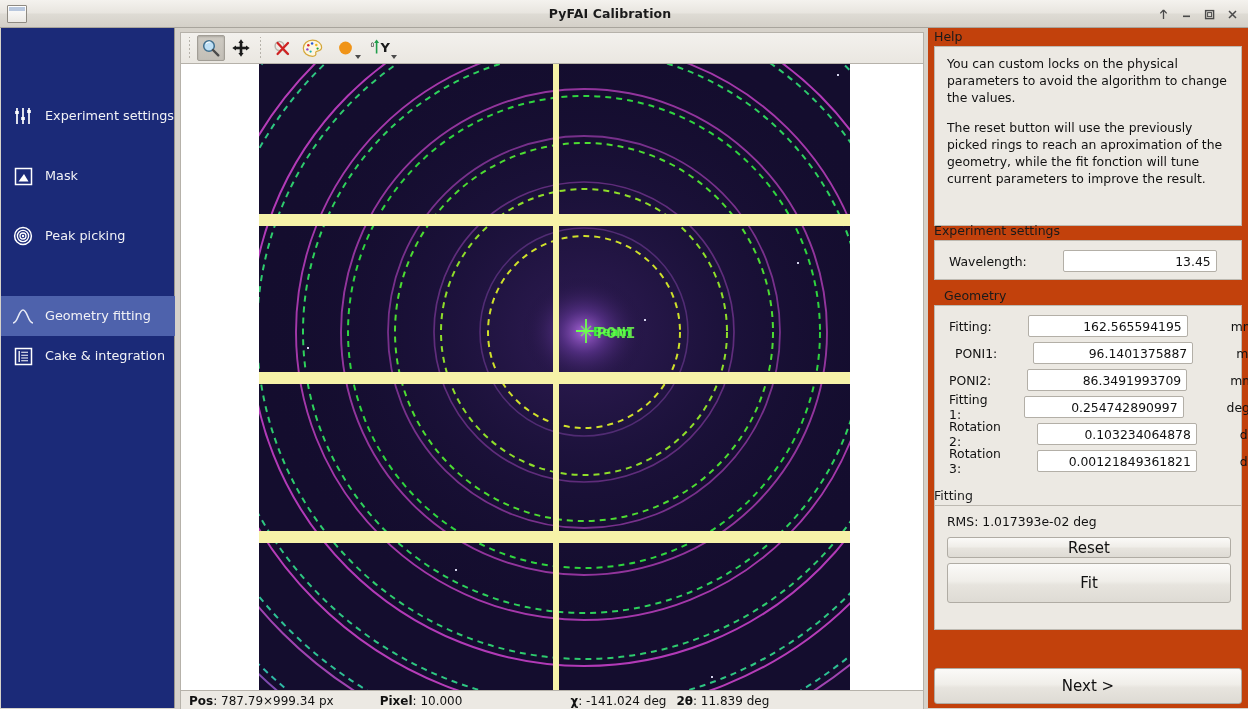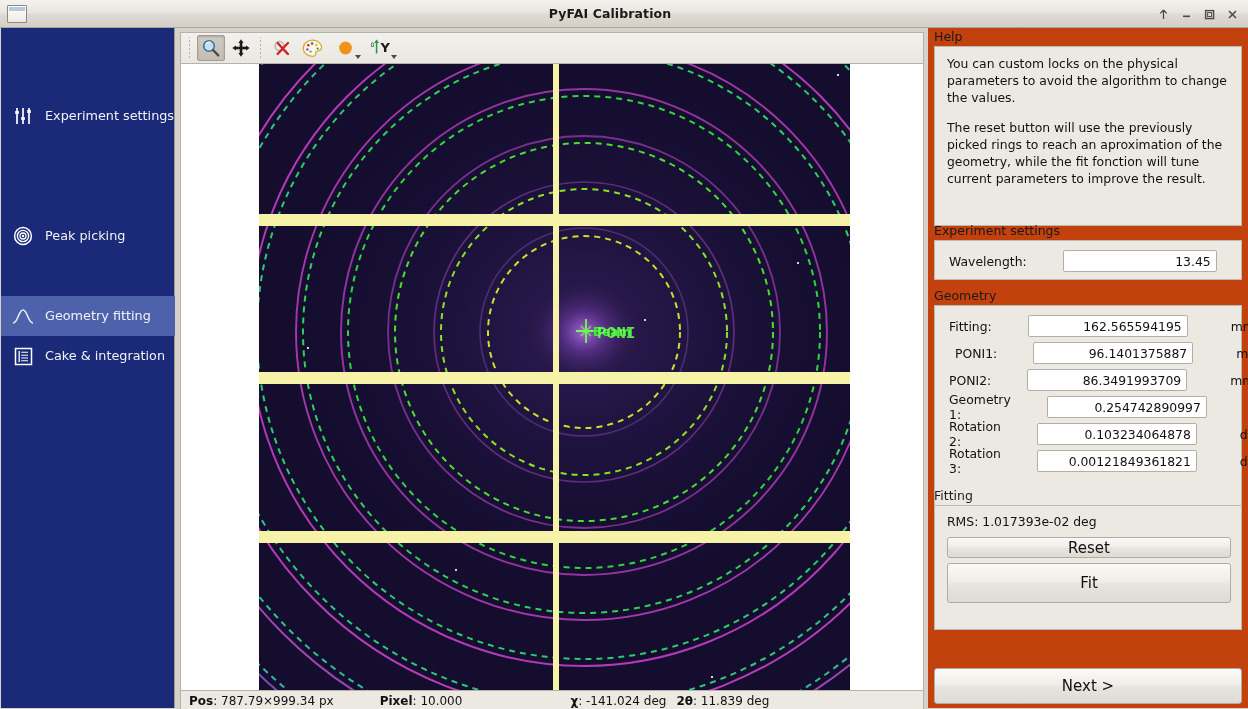--- a/index.html
+++ b/index.html
@@ -331,20 +331,29 @@
               <path d="M16 2 L16 18"></path>
           </g>
           <rect x="2.2" y="5" width="3.6" height="3" fill="#fff"></rect>
           <rect x="8.2" y="11" width="3.6" height="3" fill="#fff"></rect>
           <rect x="14.2" y="4" width="3.6" height="3" fill="#fff"></rect>
         </svg>
       </span>
       <span class="side-label">Experiment settings</span>
     </div>
 
+    <div class="side-item" style="top:128px">
+      <span class="side-icon">
+        <svg width="19" height="19" viewBox="0 0 19 19">
+          <rect x="1.5" y="1.5" width="16" height="16" fill="none" stroke="#ffffff" stroke-width="1.5"></rect>
+          <path d="M4.5 14.5 L10 7 L14.5 14.5 Z" fill="#ffffff"></path>
+        </svg>
+      </span>
+      <span class="side-label">Mask</span>
+    </div>
 
     <div class="side-item" style="top:188px">
       <span class="side-icon">
         <svg width="20" height="20" viewBox="0 0 20 20">
           <g fill="none" stroke="#ffffff">
             <circle cx="10" cy="10" r="8.4" stroke-width="1.5"></circle>
             <circle cx="10" cy="10" r="5.6" stroke-width="1.4"></circle>
             <circle cx="10" cy="10" r="3" stroke-width="1.3"></circle>
           </g>
           <circle cx="10" cy="10" r="1.2" fill="#ffffff"></circle>
@@ -566,21 +575,21 @@
         <span class="field-unit">keV</span>
         <span class="lockicon">
           <svg width="13" height="15" viewBox="0 0 13 15">
             <path d="M3.4 6.5 L3.4 4.4 A3.1 3.1 0 0 1 9.6 4.4 L9.6 6.5" fill="none" stroke="#2a2a2a" stroke-width="1.6"></path>
             <rect x="1.6" y="6.3" width="9.8" height="7.2" rx="1" fill="#2a2a2a"></rect>
           </svg>
         </span>
       </div>
     </div>
 
-    <div class="grp-title" style="left:6px; top:260px;">Geometry</div>
+    <div class="grp-title" style="left:16px; top:260px;">Geometry</div>
     <div class="grp-box" style="left:6px; top:277px; width:308px; height:202px;">
 
       <div class="field-row" style="top:8px;">
         <span class="field-label" style="width:76px; margin-left:14px;">Fitting:</span>
         <input class="field-input" style="width: 160px;" type="text" readonly="" value="162.565594195">
         <span class="field-unit">mm</span>
         <span class="lockicon">
           <svg width="13" height="15" viewBox="0 0 13 15">
             <path d="M4.4 6.5 L4.4 4.2 A3.0 3.0 0 0 1 10.4 4.2" fill="none" stroke="#2a2a2a" stroke-width="1.5"></path>
             <rect x="1.4" y="6.3" width="8.6" height="7" rx="1" fill="#2a2a2a"></rect>
@@ -606,21 +615,21 @@
         <span class="field-unit">mm</span>
         <span class="lockicon">
           <svg width="13" height="15" viewBox="0 0 13 15">
             <path d="M4.4 6.5 L4.4 4.2 A3.0 3.0 0 0 1 10.4 4.2" fill="none" stroke="#2a2a2a" stroke-width="1.5"></path>
             <rect x="1.4" y="6.3" width="8.6" height="7" rx="1" fill="#2a2a2a"></rect>
           </svg>
         </span>
       </div>
 
       <div class="field-row" style="top:89px;">
-        <span class="field-label" style="width:76px; margin-left:14px;">Geometry 1:</span>
+        <span class="field-label" style="width:76px; margin-left:14px;">Fitting 1:</span>
         <input class="field-input" style="width: 160px;" type="text" readonly="" value="0.254742890997">
         <span class="field-unit">deg</span>
         <span class="lockicon">
           <svg width="13" height="15" viewBox="0 0 13 15">
             <path d="M4.4 6.5 L4.4 4.2 A3.0 3.0 0 0 1 10.4 4.2" fill="none" stroke="#2a2a2a" stroke-width="1.5"></path>
             <rect x="1.4" y="6.3" width="8.6" height="7" rx="1" fill="#2a2a2a"></rect>
           </svg>
         </span>
       </div>
 

